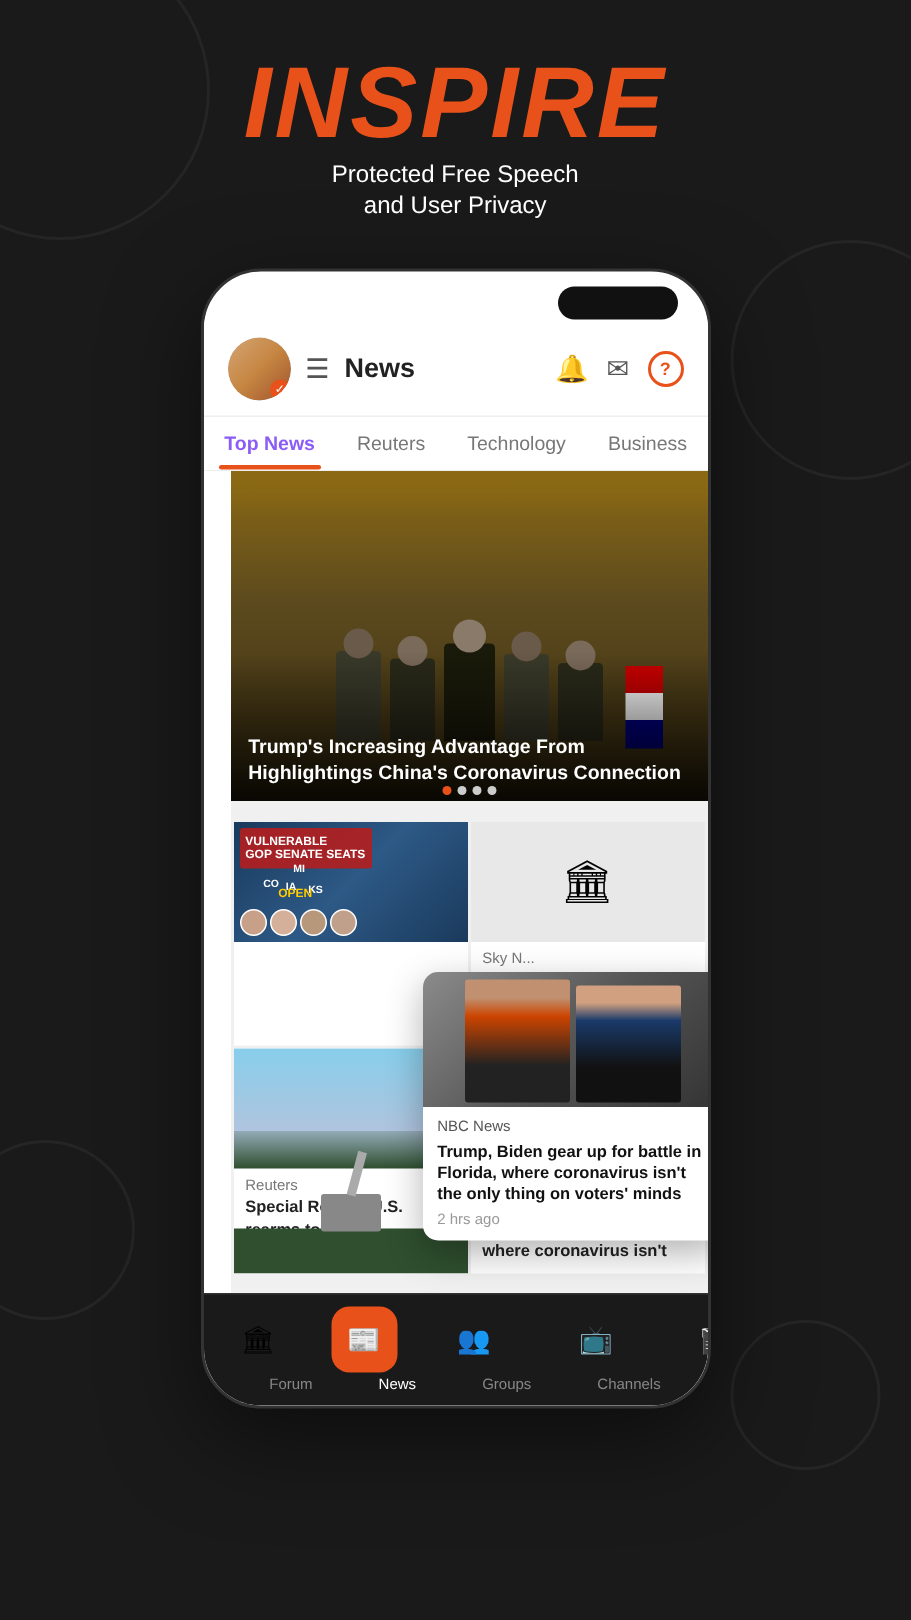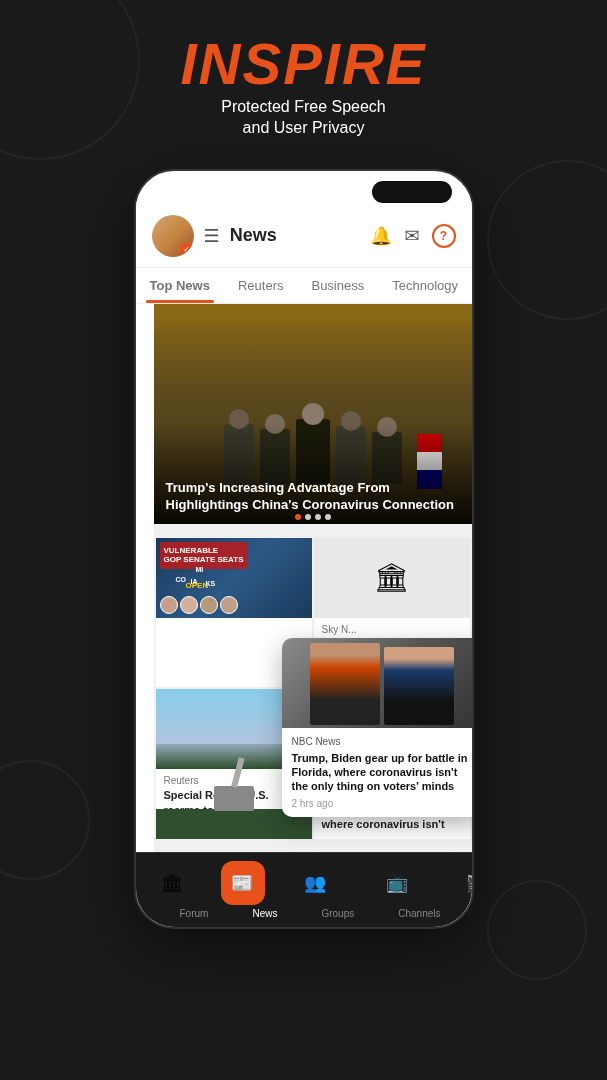--- a/index.html
+++ b/index.html
@@ -26,21 +26,21 @@
 
     
     .header-section {
       text-align: center;
       padding-top: 30px;
       padding-bottom: 20px;
       position: relative;
       z-index: 2;
     }
     .app-title {
-      font-size: 58px;
+      font-size: 67px;
       font-weight: 900;
       color: #e8521a;
       letter-spacing: 2px;
       font-style: italic;
     }
     .app-subtitle {
       font-size: 16px;
       color: #ffffff;
       line-height: 1.3;
       font-weight: 400;
@@ -162,21 +162,21 @@
     }
     .nav-tab {
       padding: 10px 14px;
       font-size: 13px;
       color: #777;
       white-space: nowrap;
       cursor: pointer;
       position: relative;
     }
     .nav-tab.active {
-      color: #737373;
+      color: #8b5cf6;
       font-weight: 700;
     }
     .nav-tab.active::after {
       content: '';
       position: absolute;
       bottom: 0;
       left: 10px;
       right: 10px;
       height: 3px;
       background: #e8521a;
@@ -401,22 +401,22 @@
       <div class="header-icons">
         <div class="header-icon">🔔</div>
         <div class="header-icon">✉</div>
         <div class="help-icon">?</div>
       </div>
     </div>
 
     <div class="nav-tabs">
       <div class="nav-tab active">Top News</div>
       <div class="nav-tab">Reuters</div>
+      <div class="nav-tab">Technology</div>
       <div class="nav-tab">Business</div>
-      <div class="nav-tab">Technology</div>
     </div>
 
     <div class="news-content">
 
       <div class="hero-article">
         <div class="hero-image">
 
           <div style="position:absolute;bottom:40px;left:0;right:0;display:flex;justify-content:center;gap:6px;align-items:flex-end;">
             <div style="width:30px;height:60px;background:#3a3a2a;border-radius:3px 3px 0 0;position:relative;">
               <div style="position:absolute;top:-15px;left:50%;transform:translateX(-50%);width:20px;height:20px;background:#6a5a4a;border-radius:50%;"></div>

